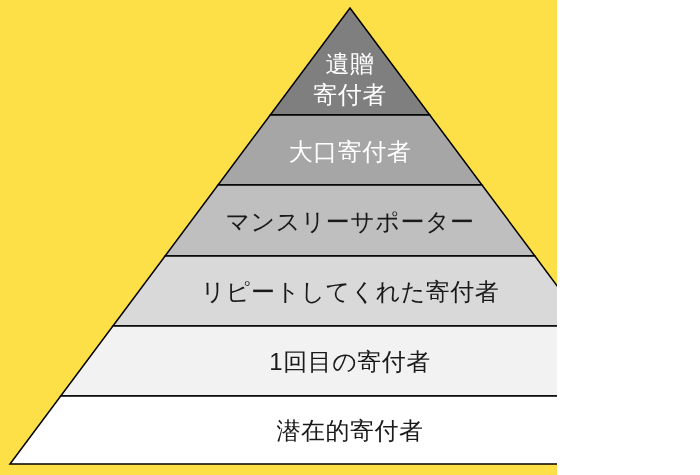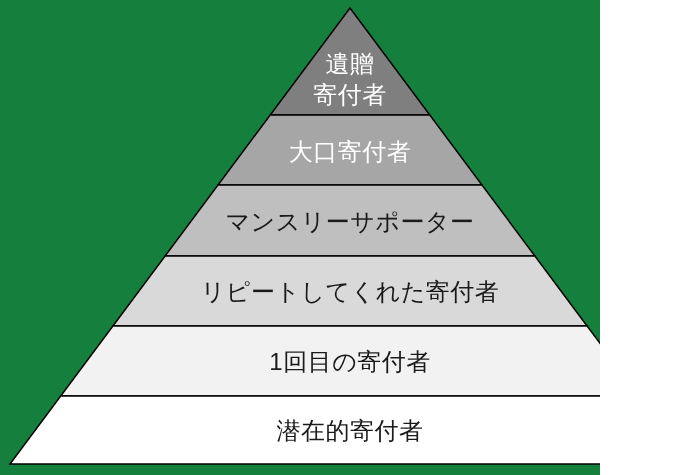--- a/index.html
+++ b/index.html
@@ -2,23 +2,23 @@
 <html><head>
 <meta charset="utf-8">
 <style>
   html, body {
     margin: 0;
     padding: 0;
     background: #ffffff;
   }
   .canvas {
     position: relative;
-    width: 600px;
+    width: 557px;
     height: 475px;
-    background: #15803d;
+    background: #fde047;
     overflow: hidden;
     font-family: "Liberation Sans", "DejaVu Sans", sans-serif;
   }
   svg text {
     font-family: "Liberation Sans", "DejaVu Sans", sans-serif;
     font-size: 24px;
     letter-spacing: 0.5px;
   }
   svg polygon {
     stroke-width: 1.5;

